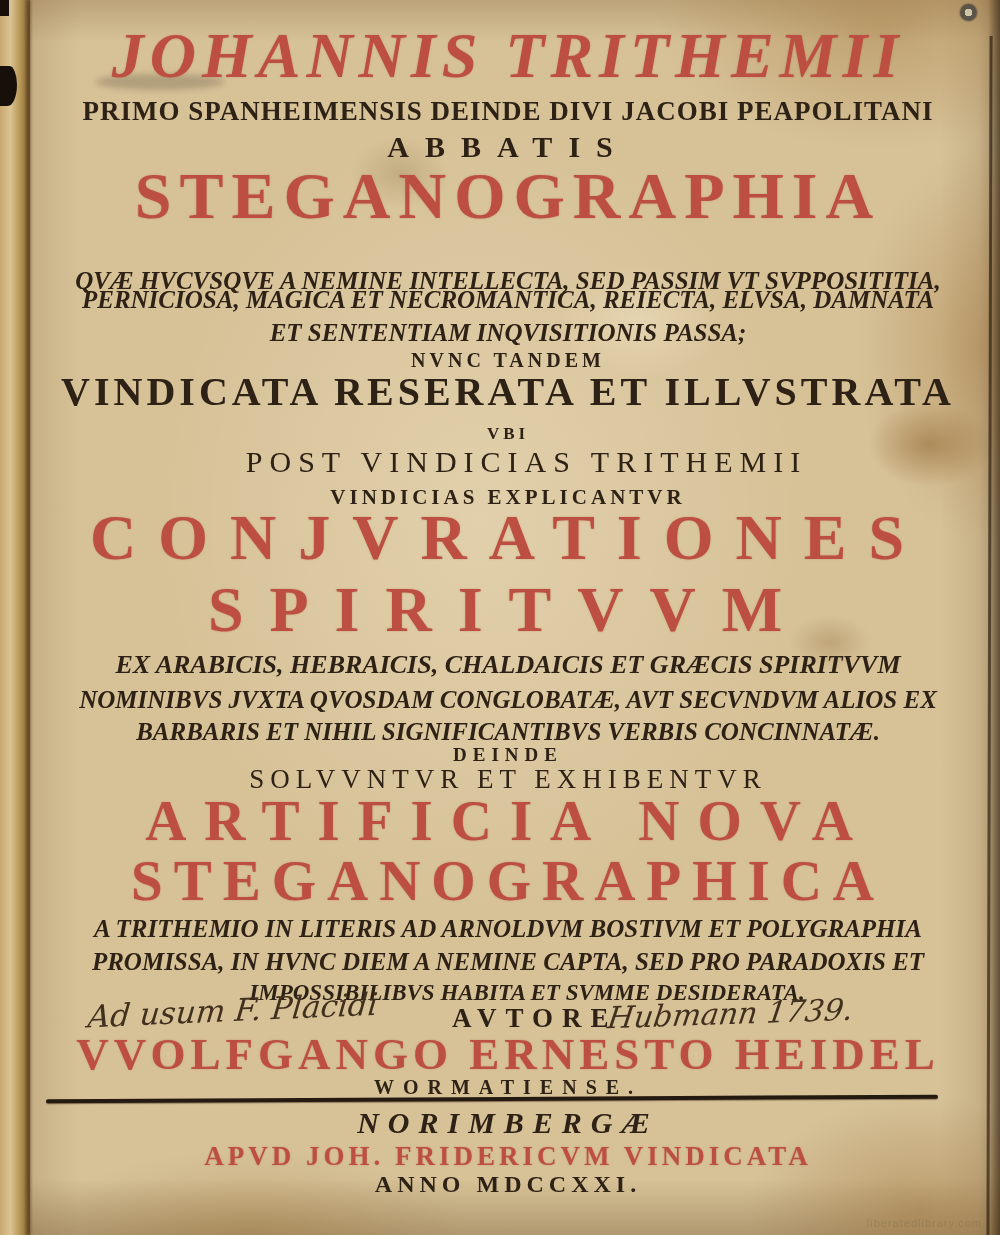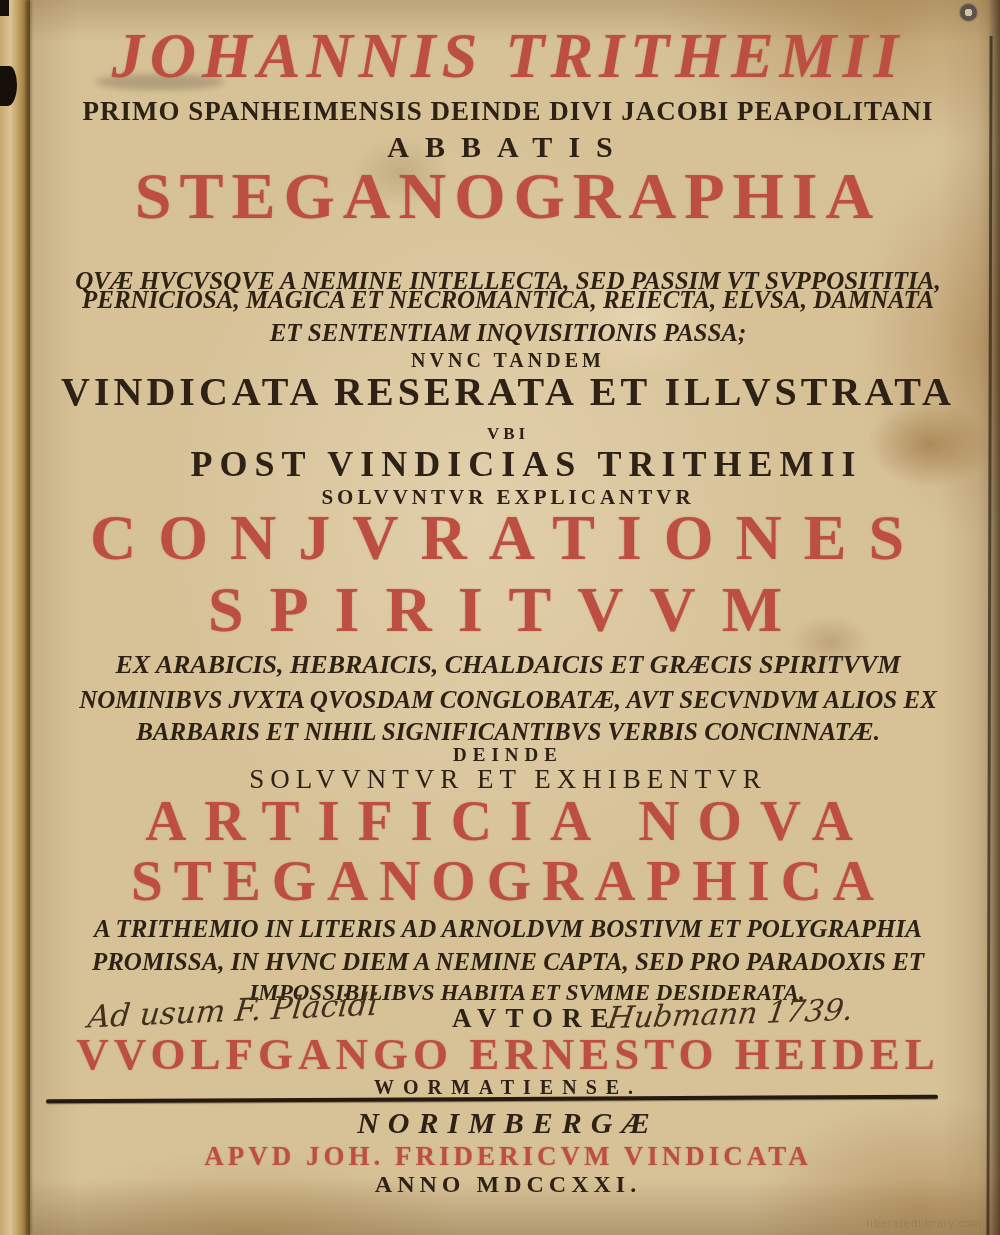--- a/index.html
+++ b/index.html
@@ -31,21 +31,21 @@
   .l-author{top:22px;font-size:64px;letter-spacing:6px;font-style:italic;font-weight:bold;}
   .l-authordesc{top:97px;font-size:27px;letter-spacing:1px;font-weight:bold;}
   .l-abbatis{top:131px;font-size:30px;letter-spacing:16px;font-weight:bold;}
   .l-maintitle{top:161px;font-size:66px;letter-spacing:8px;font-weight:bold;}
   .l-sub1{top:268px;font-size:25px;}
   .l-sub2{top:287px;font-size:25px;}
   .l-sub3{top:320px;font-size:25px;}
   .l-nunc{top:350px;font-size:20px;letter-spacing:4px;font-weight:bold;}
   .l-vind{top:371px;font-size:40px;letter-spacing:4px;font-weight:bold;}
   .l-vbi{top:425px;font-size:17px;letter-spacing:4px;font-weight:bold;}
-  .l-post{top:446px;font-size:36px;letter-spacing:7px;font-weight:bold;margin-left:37px;}
+  .l-post{top:446px;font-size:30px;letter-spacing:7px;font-weight:normal;margin-left:37px;}
   .l-clar{top:486px;font-size:21px;letter-spacing:4px;font-weight:bold;}
   .l-conj{top:504px;font-size:64px;letter-spacing:22px;font-weight:bold;}
   .l-spir{top:576px;font-size:64px;letter-spacing:26px;font-weight:bold;}
   .l-ex1{top:651px;font-size:26px;}
   .l-ex2{top:687px;font-size:25px;}
   .l-ex3{top:719px;font-size:25px;}
   .l-deinde{top:745px;font-size:19px;letter-spacing:6px;font-weight:bold;}
   .l-solv{top:765px;font-size:27px;letter-spacing:6px;font-weight:normal;}
   .l-artif{top:791px;font-size:57px;letter-spacing:18px;font-weight:bold;}
   .l-steg2{top:851px;font-size:57px;letter-spacing:11px;font-weight:bold;}
@@ -105,21 +105,21 @@
   <div class="ln red l-maintitle">STEGANOGRAPHIA</div>
 
   <div class="ln it bd l-sub1">QVÆ HVCVSQVE A NEMINE INTELLECTA, SED PASSIM VT SVPPOSITITIA,</div>
   <div class="ln it bd l-sub2">PERNICIOSA, MAGICA ET NECROMANTICA, REIECTA, ELVSA, DAMNATA</div>
   <div class="ln it bd l-sub3">ET SENTENTIAM INQVISITIONIS PASSA;</div>
 
   <div class="ln l-nunc">NVNC TANDEM</div>
   <div class="ln l-vind">VINDICATA RESERATA ET ILLVSTRATA</div>
   <div class="ln l-vbi">VBI</div>
   <div class="ln l-post">POST VINDICIAS TRITHEMII</div>
-  <div class="ln l-clar">SOLVVNTVR EXPLICANTVR</div>
+  <div class="ln l-clar">VINDICIAS EXPLICANTVR</div>
 
   <div class="ln red l-conj">CONJVRATIONES</div>
   <div class="ln red l-spir">SPIRITVVM</div>
 
   <div class="ln it bd l-ex1">EX ARABICIS, HEBRAICIS, CHALDAICIS ET GRÆCIS SPIRITVVM</div>
   <div class="ln it bd l-ex2">NOMINIBVS JVXTA QVOSDAM CONGLOBATÆ, AVT SECVNDVM ALIOS EX</div>
   <div class="ln it bd l-ex3">BARBARIS ET NIHIL SIGNIFICANTIBVS VERBIS CONCINNATÆ.</div>
 
   <div class="ln l-deinde">DEINDE</div>
   <div class="ln l-solv">SOLVVNTVR ET EXHIBENTVR</div>

